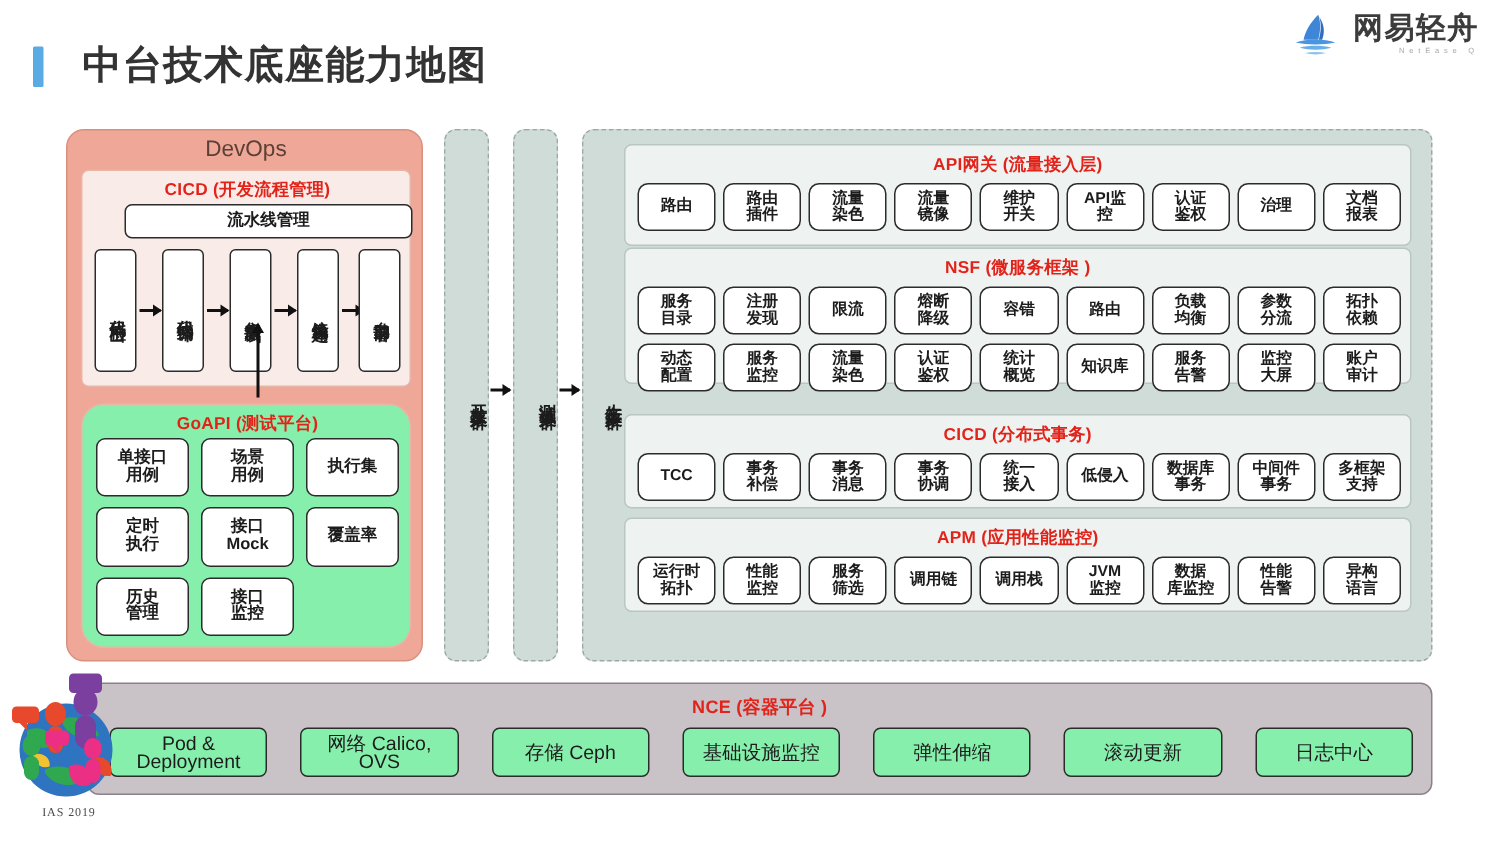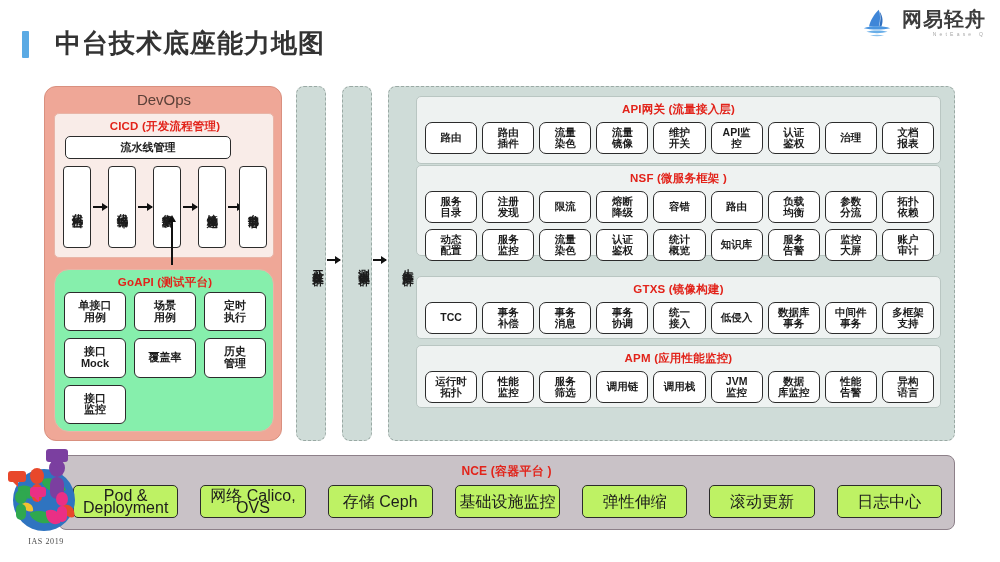--- a/index.html
+++ b/index.html
@@ -45,21 +45,21 @@
   #devops-title {
     position:absolute; left:0; top:4px; width:238px; text-align:center;
     font-size:15px; color:#5b4038; font-weight:500;
   }
   #cicd {
     position:absolute; left:9px; top:26px; width:220px; height:145px;
     background:#f9ece8; border:1.2px solid #e8b5a7; border-radius:5px;
   }
   #cicd-title { position:absolute; left:0; top:5px; width:220px; }
   #pipeline-mgmt {
-    position:absolute; left:10px; top:22px; width:166px; height:23px;
+    position:absolute; left:28px; top:22px; width:192px; height:23px;
     font-size:11px; font-weight:600;
   }
   #pipeline { position:absolute; left:8px; top:52px; width:204px; height:82px; }
   .pipe-box {
     position:absolute; top:0; width:28px; height:82px;
     border:1.4px solid #2b2b2b; border-radius:4px; background:#ffffff;
     display:flex; align-items:center; justify-content:center;
     writing-mode:vertical-rl; text-orientation:upright;
     font-size:11px; font-weight:600; color:#1c1c1c; letter-spacing:1px;
   }
@@ -128,21 +128,21 @@
   
   #nce {
     position:absolute; left:58px; top:455px; width:897px; height:75px;
     background:#c9c2c7; border:1.4px solid #8d8089; border-radius:8px;
   }
   #nce-title { position:absolute; left:0; top:7px; width:100%; font-size:12px; }
   #nce-row {
     position:absolute; left:14px; top:29px; width:869px; height:33px;
     display:grid; grid-template-columns:repeat(7,1fr); gap:22px;
   }
-  #nce-row .chip { border-radius:5px; font-size:16px; font-weight:500; background:#bef264; }
+  #nce-row .chip { border-radius:5px; font-size:13px; font-weight:500; background:#86efac; }
 
   
   #watermark { position:absolute; left:4px; top:443px; width:84px; height:112px; }
   #watermark-label {
     position:absolute; left:0; top:94px; width:84px; text-align:center;
     font-size:8px; color:#4a4a4a; font-family:"Liberation Serif", serif; letter-spacing:0.6px;
   }
 </style>
 </head>
 <body>
@@ -190,20 +190,21 @@
 
     <div id="feedback-arrow"></div>
 
     <div id="goapi">
       <div id="goapi-title" class="grp-title">GoAPI (测试平台)</div>
       <div id="goapi-grid">
         <div class="chip">单接口
 用例</div>
         <div class="chip">场景
 用例</div>
+        <div class="chip">执行集</div>
         <div class="chip">定时
 执行</div>
         <div class="chip">接口
 Mock</div>
         <div class="chip">覆盖率</div>
         <div class="chip">历史
 管理</div>
         <div class="chip">接口
 监控</div>
       </div>
@@ -279,21 +280,21 @@
         <div class="chip">服务
 告警</div>
         <div class="chip">监控
 大屏</div>
         <div class="chip">账户
 审计</div>
       </div>
     </div>
 
     <div id="grp-gtxs" class="prod-grp">
-      <div class="grp-title">GTXS (镜像构建)</div>
+      <div class="grp-title">CICD (分布式事务)</div>
       <div class="prod-row" style="top:25px">
         <div class="chip">TCC</div>
         <div class="chip">事务
 补偿</div>
         <div class="chip">事务
 消息</div>
         <div class="chip">事务
 协调</div>
         <div class="chip">统一
 接入</div>

